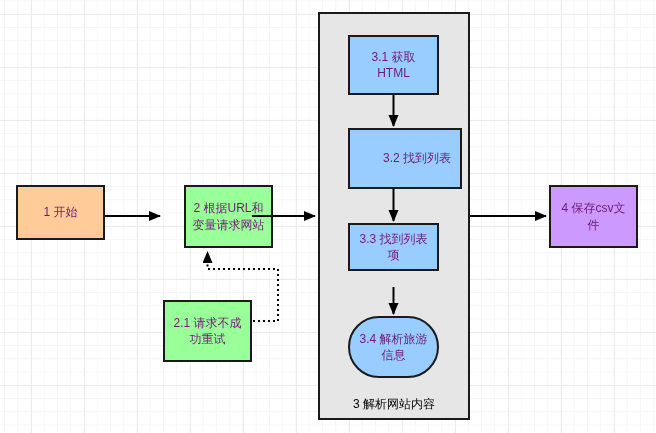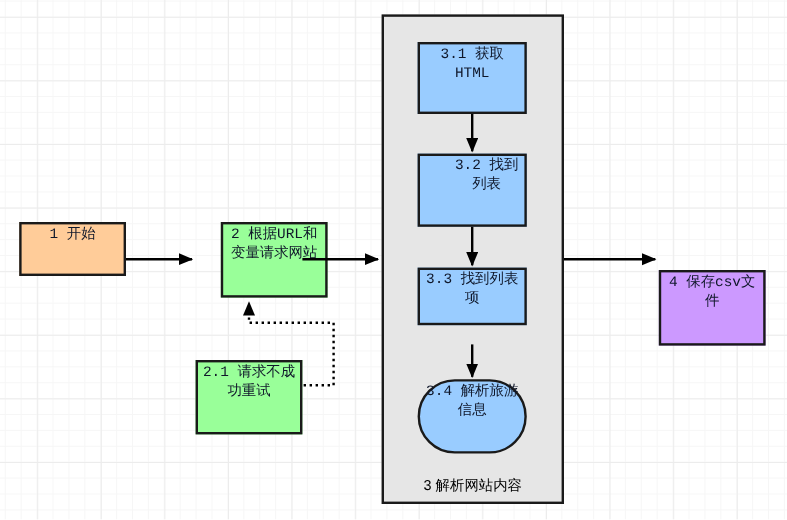--- a/index.html
+++ b/index.html
@@ -28,27 +28,27 @@
     top: 0;
     width: 656px;
     height: 433px;
     z-index: 3;
   }
   .node {
     position: absolute;
     box-sizing: border-box;
     border: 2px solid #1a1a1a;
     display: flex;
+    align-items: center;
     justify-content: center;
     text-align: center;
     font-size: 12px;
     line-height: 1.35;
-    color: #0f172a;
+    color: #701a75;
     z-index: 2;
-    font-family: Liberation Mono, monospace;
   }
   .node .label {
     white-space: pre-line;
     padding: 0 2px;
   }
   .fill-orange { background: #ffcc99; }
   .fill-green  { background: #99ff99; }
   .fill-blue   { background: #99ccff; }
   .fill-purple { background: #cc99ff; }
   .group {
@@ -62,29 +62,29 @@
     position: absolute;
     left: 0;
     bottom: 5px;
     width: 100%;
     text-align: center;
     font-size: 12px;
     color: #000000;
     white-space: pre-line;
   }
   
-  .n-start   { left: 16px;  top: 185px; width: 89px; height: 45px; }
+  .n-start   { left: 16px;  top: 185px; width: 89px; height: 55px; }
   .n-request { left: 163px; top: 185px; width: 89px; height: 63px; margin-left: 21px; }
   .n-retry   { left: 163px; top: 300px; width: 89px; height: 62px; }
   .n-group   { left: 318px; top: 12px;  width: 152px; height: 408px; }
   .n-step1   { left: 348px; top: 35px;  width: 91px; height: 60px; }
-  .n-step2   { left: 348px; top: 128px; width: 91px; height: 61px; padding-left: 24px; }
+  .n-step2   { left: 348px; top: 128px; width: 114px; height: 61px; padding-left: 24px; }
   .n-step3   { left: 348px; top: 223px; width: 91px; height: 48px; }
   .n-step4   { left: 348px; top: 316px; width: 91px; height: 62px; border-radius: 31px; }
-  .n-save    { left: 549px; top: 185px; width: 89px; height: 63px; margin-top: 40px; }
+  .n-save    { left: 549px; top: 185px; width: 89px; height: 63px; }
 </style>
 </head>
 <body>
 
 <div class="canvas">
 
   <div class="group n-group">
     <div class="group-label">3 解析网站内容</div>
   </div>
 

